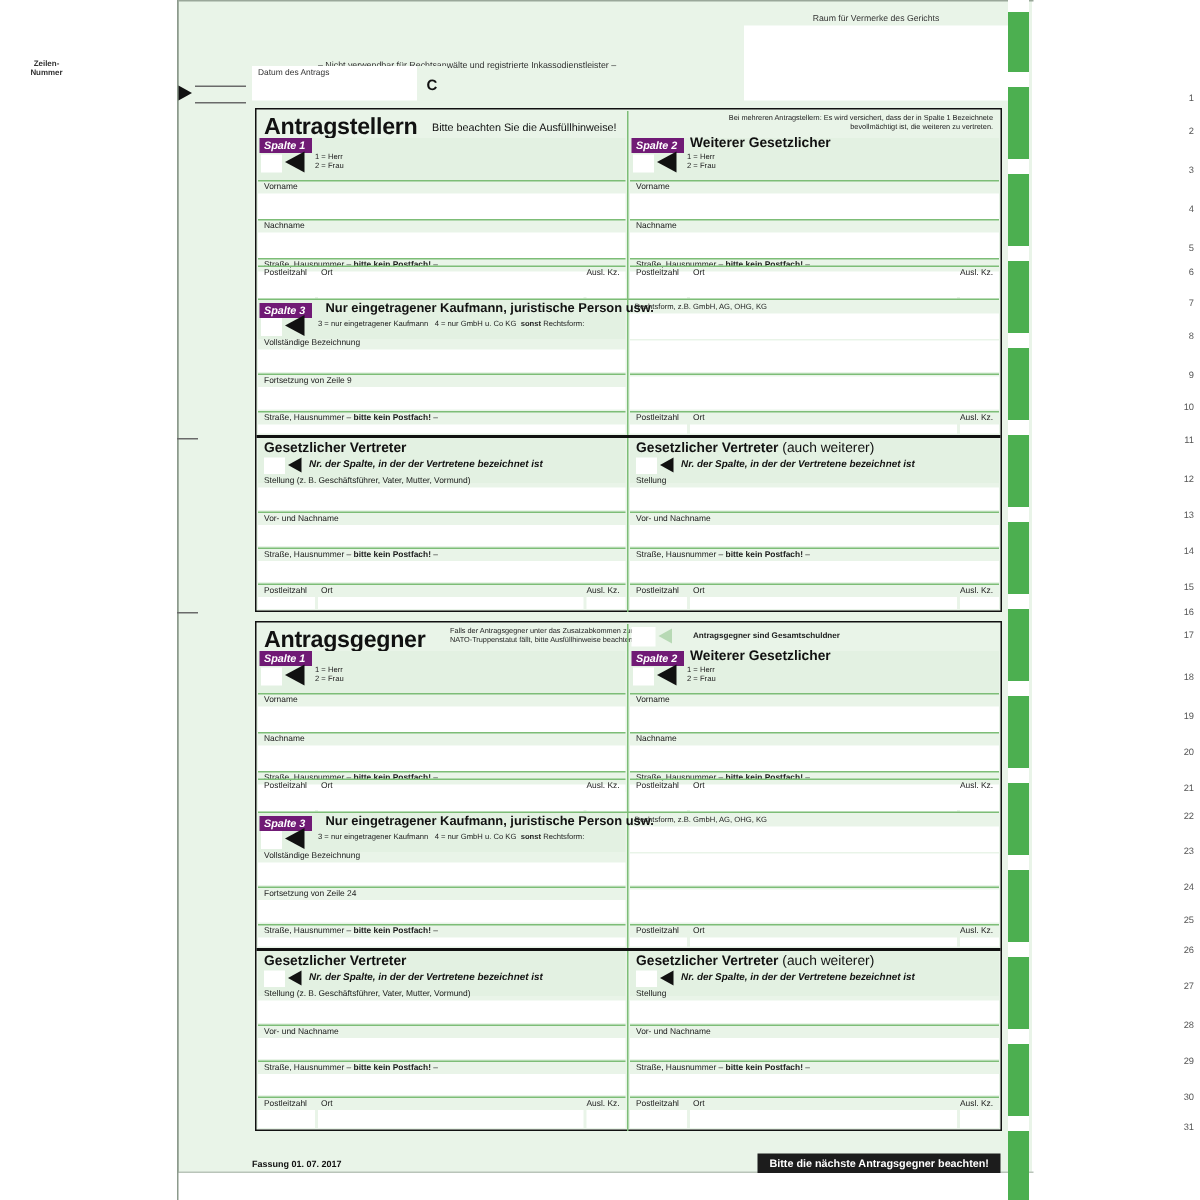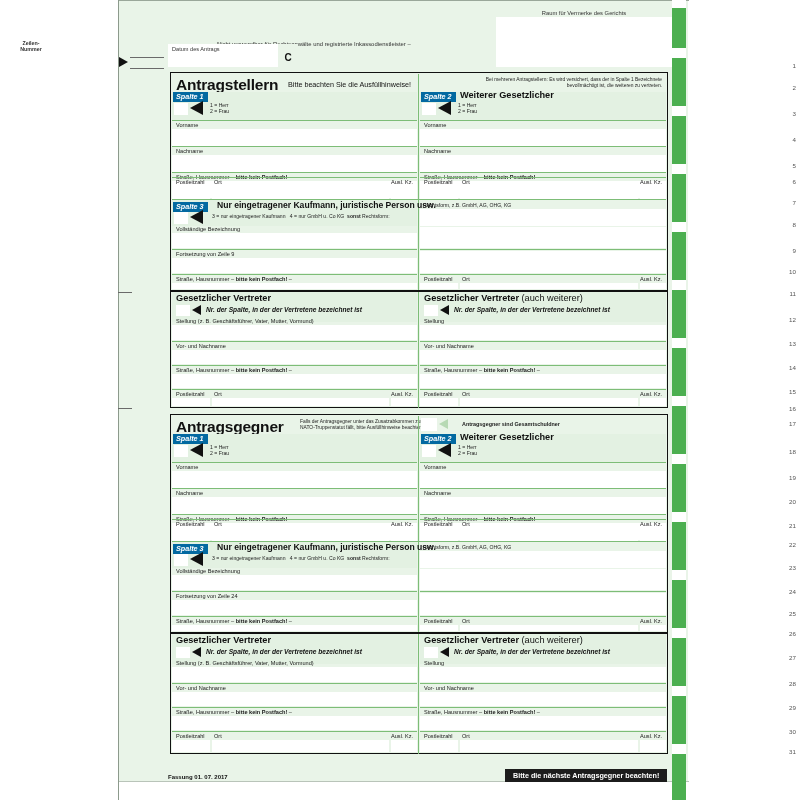--- a/index.html
+++ b/index.html
@@ -120,21 +120,21 @@
   .hr-green { position: absolute; background: #7dbd77; height: 1px; }
   .vr-green { position: absolute; background: #7dbd77; width: 1px; }
   .hr-dark  { position: absolute; background: #111; height: 1.6px; }
   
   .sec-title {
     position: absolute; font-size: 15.5px; font-weight: 700; color: #111;
     letter-spacing: -0.2px; white-space: nowrap;
   }
   .spalte-badge {
     position: absolute; height: 10px; padding: 0 4px 0 3px;
-    background: #0369a1; color: #ffffff;
+    background: #701a75; color: #ffffff;
     font-size: 7.2px; font-weight: 700; font-style: italic;
     line-height: 10px; white-space: nowrap;
   }
   .sub-head {
     position: absolute; font-size: 9.2px; font-weight: 700; color: #111; white-space: nowrap;
   }
   .tiny {
     position: absolute; font-size: 5.1px; color: #222; line-height: 6.2px; white-space: nowrap;
   }
   .tiny b { font-weight: 700; }

